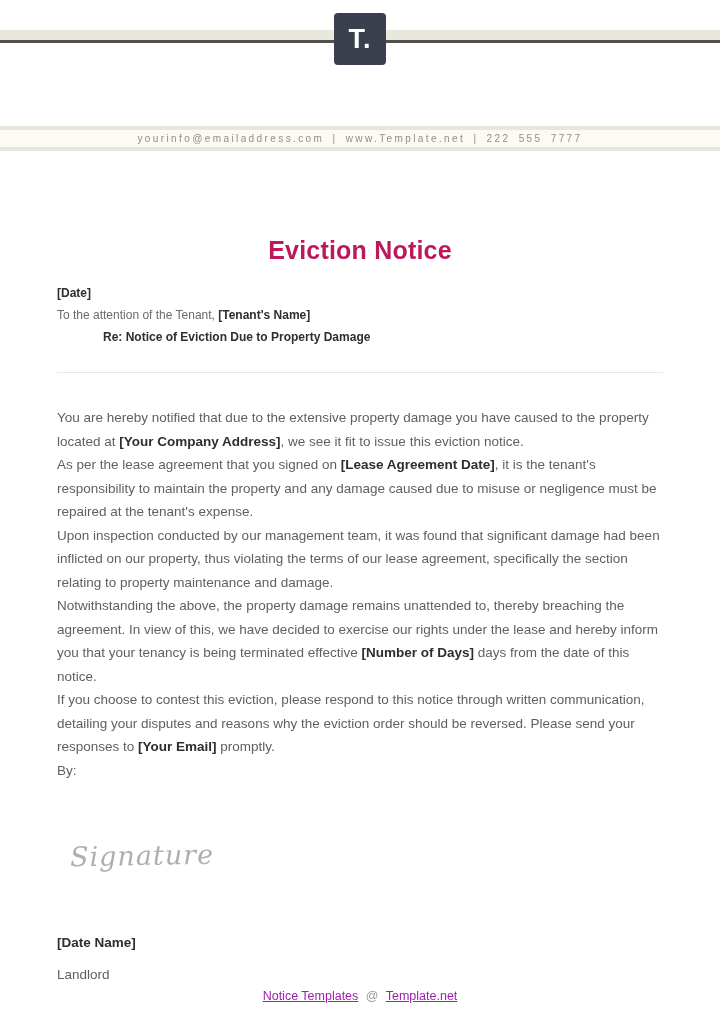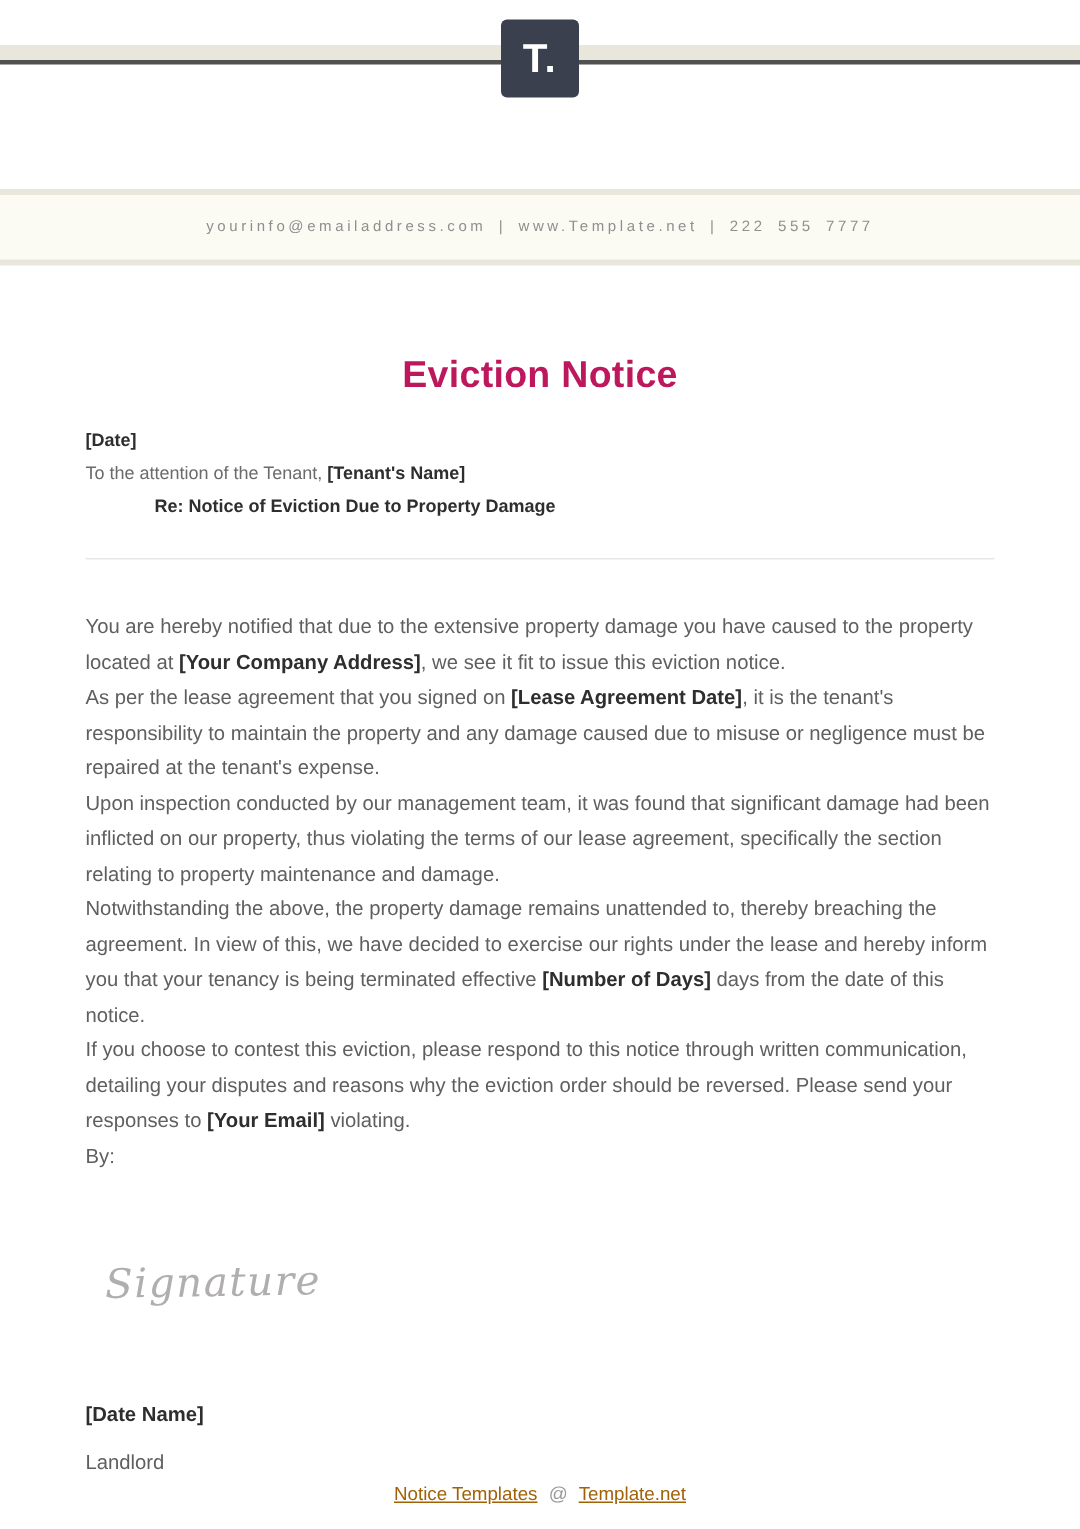--- a/index.html
+++ b/index.html
@@ -27,21 +27,21 @@
     border-radius: 4px;
     display: flex; align-items: center; justify-content: center;
     z-index: 2;
   }
   .logo span {
     color: #ffffff; font-weight: 700; font-size: 27px; line-height: 1;
     letter-spacing: 1px;
   }
   
   .contact-band {
-    position: absolute; left: 0; right: 0; top: 126px; height: 51px;
+    position: absolute; left: 0; right: 0; top: 126px; height: 25px;
     box-sizing: border-box;
     background: #fbfaf3;
     border-top: 4px solid #e9e7db;
     border-bottom: 4px solid #e9e7db;
     display: flex; align-items: center; justify-content: center;
   }
   .contact-band span {
     font-size: 10px; color: #8f8f8f; letter-spacing: 2.4px; word-spacing: 3px;
   }
   
@@ -84,21 +84,21 @@
     position: absolute; left: 57px; top: 967px;
     font-size: 13.5px; color: #5f5f5f;
   }
   
   .footer {
     position: absolute; left: 0; right: 0; top: 989px;
     text-align: center;
     font-size: 12.5px;
   }
   .footer a {
-    color: #a16207; text-decoration: underline; cursor: pointer;
+    color: #a21caf; text-decoration: underline; cursor: pointer;
   }
   .footer .sep { color: #999999; margin: 0 4px; text-decoration: none; }
 </style>
 </head>
 <body>
 
 <div class="page">
 
   <div class="top-band"></div>
   <div class="top-rule"></div>
@@ -118,21 +118,21 @@
     <p class="row subject">Re: Notice of Eviction Due to Property Damage</p>
   </div>
 
   <div class="divider"></div>
 
   <div class="letter-body">
       <p><span>You are hereby notified that due to the extensive property damage you have caused to the property located at </span><span class="b">[Your Company Address]</span><span>, we see it fit to issue this eviction notice.</span></p>
       <p><span>As per the lease agreement that you signed on </span><span class="b">[Lease Agreement Date]</span><span>, it is the tenant's responsibility to maintain the property and any damage caused due to misuse or negligence must be repaired at the tenant's expense.</span></p>
       <p><span>Upon inspection conducted by our management team, it was found that significant damage had been inflicted on our property, thus violating the terms of our lease agreement, specifically the section relating to property maintenance and damage.</span></p>
       <p><span>Notwithstanding the above, the property damage remains unattended to, thereby breaching the agreement. In view of this, we have decided to exercise our rights under the lease and hereby inform you that your tenancy is being terminated effective </span><span class="b">[Number of Days]</span><span> days from the date of this notice.</span></p>
-      <p><span>If you choose to contest this eviction, please respond to this notice through written communication, detailing your disputes and reasons why the eviction order should be reversed. Please send your responses to </span><span class="b">[Your Email]</span><span> violating.</span></p>
+      <p><span>If you choose to contest this eviction, please respond to this notice through written communication, detailing your disputes and reasons why the eviction order should be reversed. Please send your responses to </span><span class="b">[Your Email]</span><span> promptly.</span></p>
       <p><span>By:</span></p>
     </div>
 
   <div class="signature">Signature</div>
   <div class="signer-name">[Date Name]</div>
   <div class="signer-role">Landlord</div>
 
   <div class="footer">
     <a>Notice Templates</a>
     <span class="sep">@</span>

